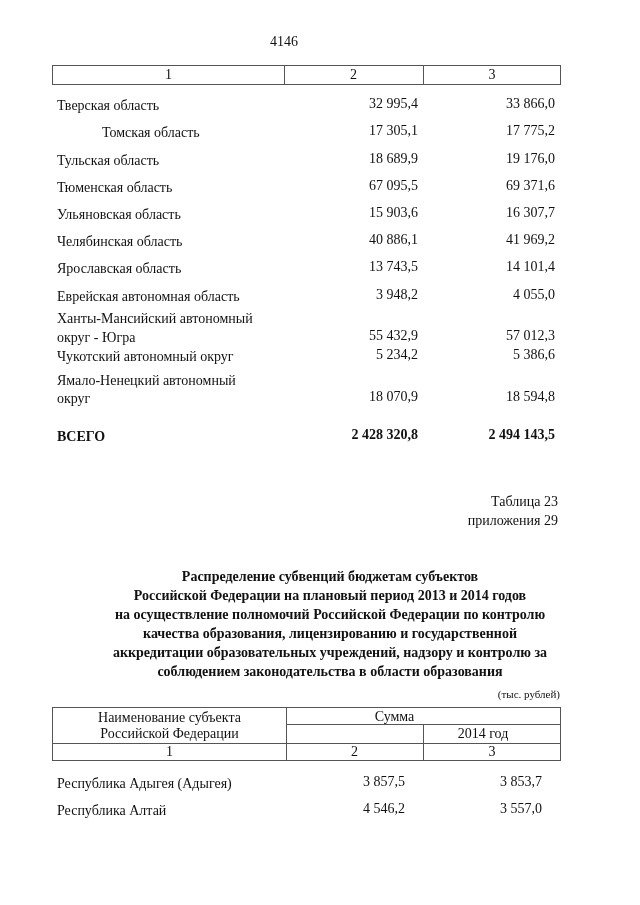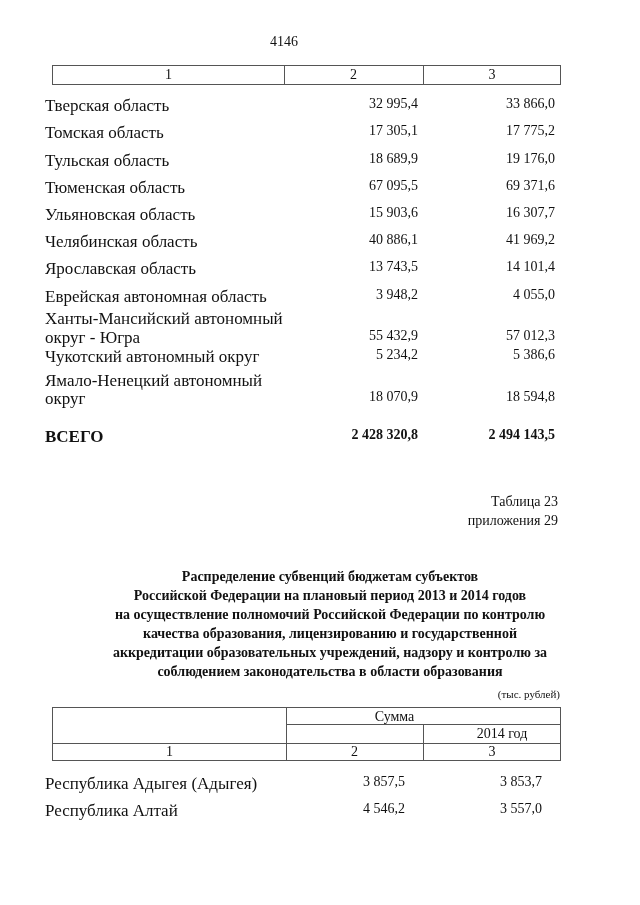--- a/index.html
+++ b/index.html
@@ -4,21 +4,21 @@
 <style>
   html, body { margin: 0; padding: 0; background: #ffffff; }
   body { width: 640px; height: 905px; position: relative; overflow: hidden;
          font-family: "Liberation Serif", "DejaVu Serif", serif; color: #111; font-size: 14px; }
   .abs { position: absolute; white-space: nowrap; }
   .page-num { left: 0; width: 568px; top: 34px; text-align: center; font-size: 14px; }
   .hdr-table { position: absolute; border: 1px solid #555; box-sizing: border-box; }
   .hdr-cell { position: absolute; top: 0; bottom: 0; text-align: center; line-height: 18px; font-size: 14px; }
   .vline { position: absolute; top: 0; bottom: 0; width: 0; border-left: 1px solid #555; }
   .hline { position: absolute; left: 0; right: 0; height: 0; border-top: 1px solid #555; }
-  .row-name { left: 45px; font-size: 17px; line-height: 19px; }
+  .row-name { left: 57px; font-size: 14px; line-height: 19px; }
   .row-v2 { right: 222px; text-align: right; font-size: 14px; }
   .row-v3 { right: 85px; text-align: right; font-size: 14px; }
   .bold { font-weight: bold; }
   .table-ref { right: 82px; text-align: right; font-size: 14px; line-height: 19px; }
   .title { left: 40px; width: 580px; text-align: center; font-weight: bold; font-size: 14px; line-height: 19px; white-space: normal; }
   .units { right: 80px; font-size: 11px; }
 </style>
 </head>
 <body>
 
@@ -32,21 +32,21 @@
   <div class="hdr-cell" style="left:370px; width:138px;">3</div>
 </div>
 
 <div>
   <div>
     <div class="abs row-name" style="top:96px;">Тверская область</div>
     <div class="abs row-v2" style="top:96px;">32 995,4</div>
     <div class="abs row-v3" style="top:96px;">33 866,0</div>
   </div>
   <div>
-    <div class="abs row-name" style="top:123px;">Томская область</div>
+    <div class="abs row-name" style="top:123px;margin-left:45px;">Томская область</div>
     <div class="abs row-v2" style="top:123px;">17 305,1</div>
     <div class="abs row-v3" style="top:123px;">17 775,2</div>
   </div>
   <div>
     <div class="abs row-name" style="top:151px;">Тульская область</div>
     <div class="abs row-v2" style="top:151px;">18 689,9</div>
     <div class="abs row-v3" style="top:151px;">19 176,0</div>
   </div>
   <div>
     <div class="abs row-name" style="top:178px;">Тюменская область</div>
@@ -105,25 +105,27 @@
   <div class="abs title" style="top:586px;">Российской Федерации на плановый период 2013 и 2014 годов</div>
   <div class="abs title" style="top:605px;">на осуществление полномочий Российской Федерации по контролю</div>
   <div class="abs title" style="top:624px;">качества образования, лицензированию и государственной</div>
   <div class="abs title" style="top:643px;">аккредитации образовательных учреждений, надзору и контролю за</div>
   <div class="abs title" style="top:662px;">соблюдением законодательства в области образования</div>
 </div>
 
 <div class="abs units" style="top:688px;">(тыс. рублей)</div>
 
 <div class="hdr-table" style="left:52px; top:707px; width:509px; height:54px;">
+  <div class="hdr-cell" style="left:0; width:233px; top:1px; bottom:auto;">Наименование субъекта</div>
+  <div class="hdr-cell" style="left:0; width:233px; top:17px; bottom:auto;">Российской Федерации</div>
   <div class="vline" style="left:233px;"></div>
   <div class="hdr-cell" style="left:233px; width:217px; top:0; bottom:auto;">Сумма</div>
   <div class="abs" style="left:233px; right:0; top:16px; border-top:1px solid #555;"></div>
   <div class="abs" style="left:370px; top:16px; height:37px; border-left:1px solid #555;"></div>
-  <div class="hdr-cell" style="left:380px; width:138px; top:17px; bottom:auto;">2014 год</div>
+  <div class="hdr-cell" style="left:361px; width:138px; top:17px; bottom:auto;">2014 год</div>
   <div class="hline" style="top:35px;"></div>
   <div class="hdr-cell" style="left:0; width:233px; top:35px; bottom:auto;">1</div>
   <div class="hdr-cell" style="left:233px; width:137px; top:35px; bottom:auto;">2</div>
   <div class="hdr-cell" style="left:370px; width:138px; top:35px; bottom:auto;">3</div>
 </div>
 
 <div>
   <div>
     <div class="abs row-name" style="top:774px;">Республика Адыгея (Адыгея)</div>
     <div class="abs" style="top:774px; left:363px;">3 857,5</div>

